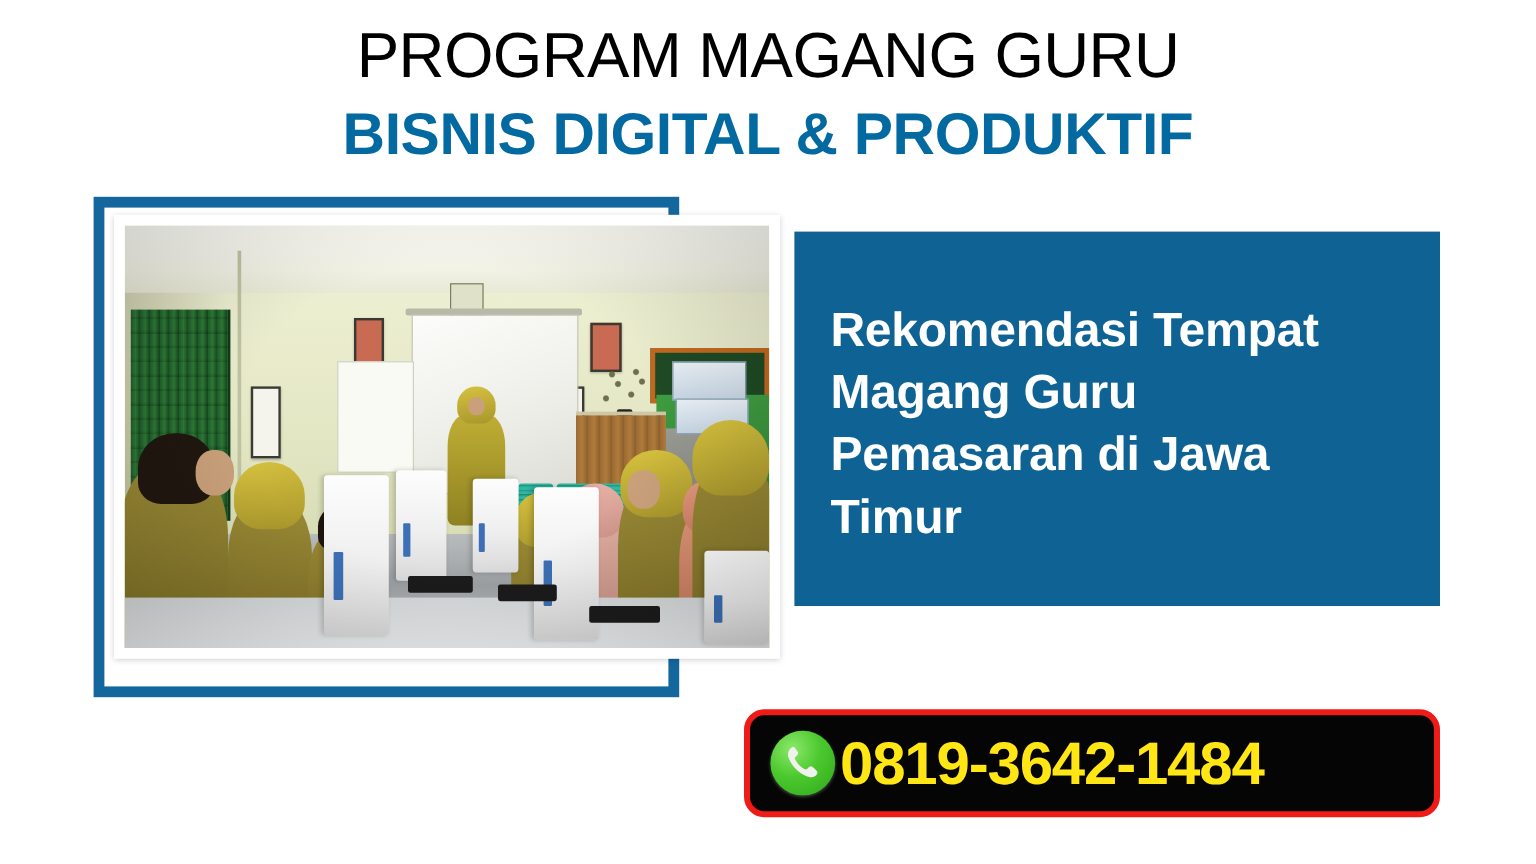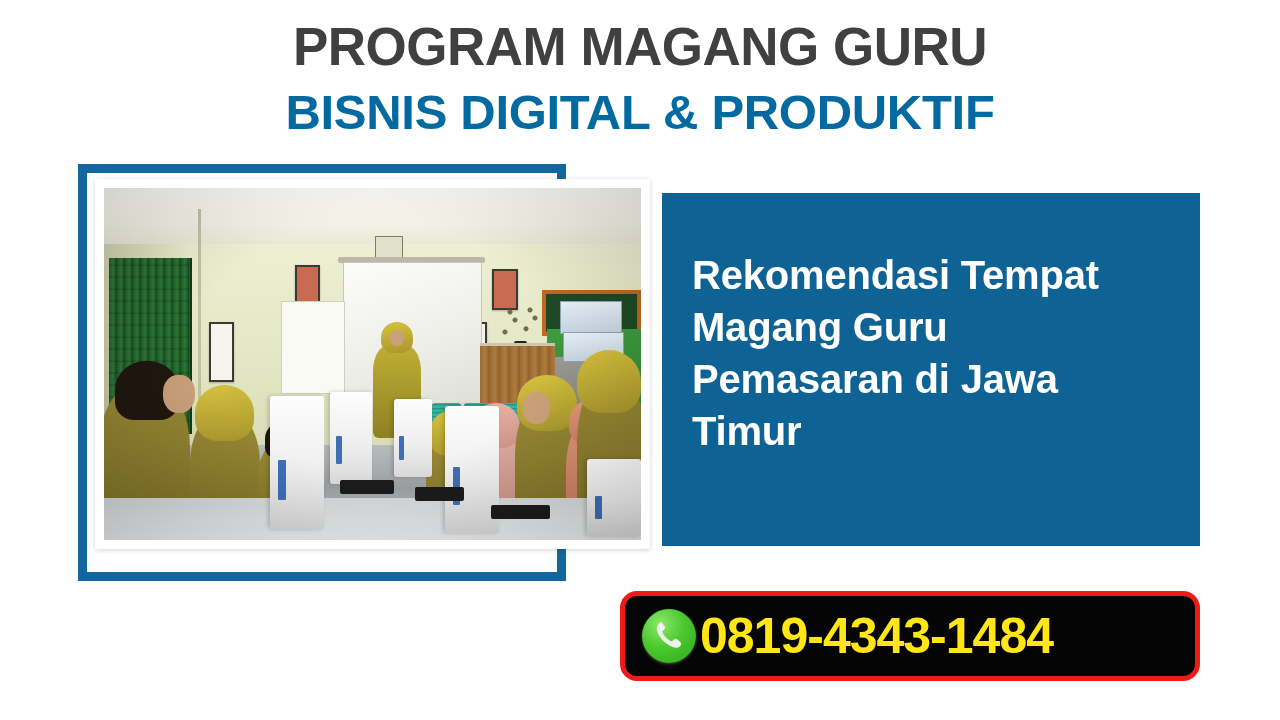--- a/index.html
+++ b/index.html
@@ -18,25 +18,25 @@
   
   .headline-block {
     position: absolute;
     left: 0;
     top: 16px;
     width: 1280px;
     text-align: center;
   }
   .headline-1 {
     font-family: "Liberation Sans", sans-serif;
-    font-weight: bold;
+    font-weight: normal;
     font-size: 53px;
     letter-spacing: -0.5px;
     line-height: 62px;
-    color: #404040;
+    color: #000000;
     white-space: nowrap;
   }
   .headline-2 {
     font-family: "Liberation Sans", sans-serif;
     font-weight: bold;
     font-size: 49px;
     letter-spacing: -0.3px;
     line-height: 60px;
     color: #0369a1;
     white-space: nowrap;
@@ -218,21 +218,21 @@
     position: absolute; inset: 0;
     background: radial-gradient(ellipse at 50% 45%, rgba(0,0,0,0) 45%, rgba(0,0,0,0.18) 100%);
   }
 
   
   .blue-panel {
     position: absolute;
     left: 662px;
     top: 193px;
     width: 538px;
-    height: 353px;
+    height: 312px;
     background: #0F6394;
     z-index: 3;
   }
   .blue-panel-text {
     position: absolute;
     left: 30px;
     top: 56px;
     width: 478px;
     color: #ffffff;
     font-family: "Liberation Sans", sans-serif;
@@ -378,14 +378,14 @@
 <div class="blue-panel">
   <div class="blue-panel-text">Rekomendasi Tempat Magang Guru Pemasaran di Jawa Timur</div>
 </div>
 
 <div class="phone-box">
   <div class="phone-icon">
     <svg width="32" height="32" viewBox="0 0 24 24" aria-hidden="true">
       <path d="M6.6 2.4c-.9 0-1.7.5-2.3 1.2C3 5 2.4 6.8 3 8.8c.9 3.1 3 6.2 5.6 8.5 2.6 2.3 5.6 3.9 8.2 4.2 1.6.2 3-.5 3.9-1.7.6-.8.6-1.8 0-2.4l-2.5-2.3c-.6-.6-1.6-.5-2.3.1l-1.3 1.2c-.3.3-.8.4-1.2.2-1.3-.7-2.6-1.7-3.7-2.8-1.1-1.1-2-2.3-2.6-3.6-.2-.4-.1-.9.2-1.2L8.6 7.6c.6-.6.7-1.6.1-2.2L6.6 2.7c-.1-.2-.2-.3-.3-.3z" fill="#F0F2EE"></path>
     </svg>
   </div>
-  <div class="phone-number">0819-4343-1484</div>
+  <div class="phone-number">0819-3642-1484</div>
 </div>
 
 </body></html>

